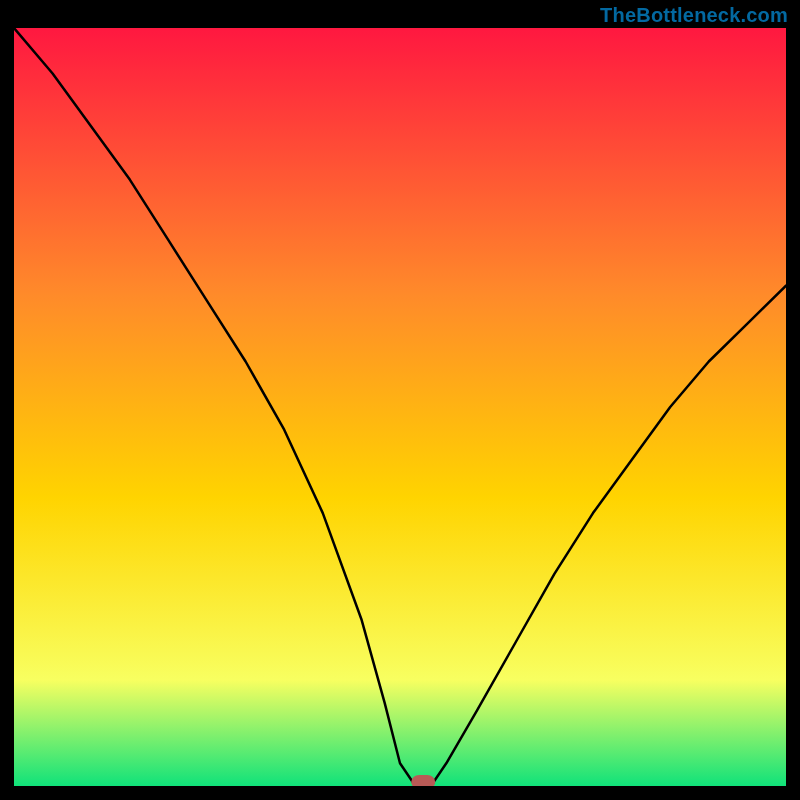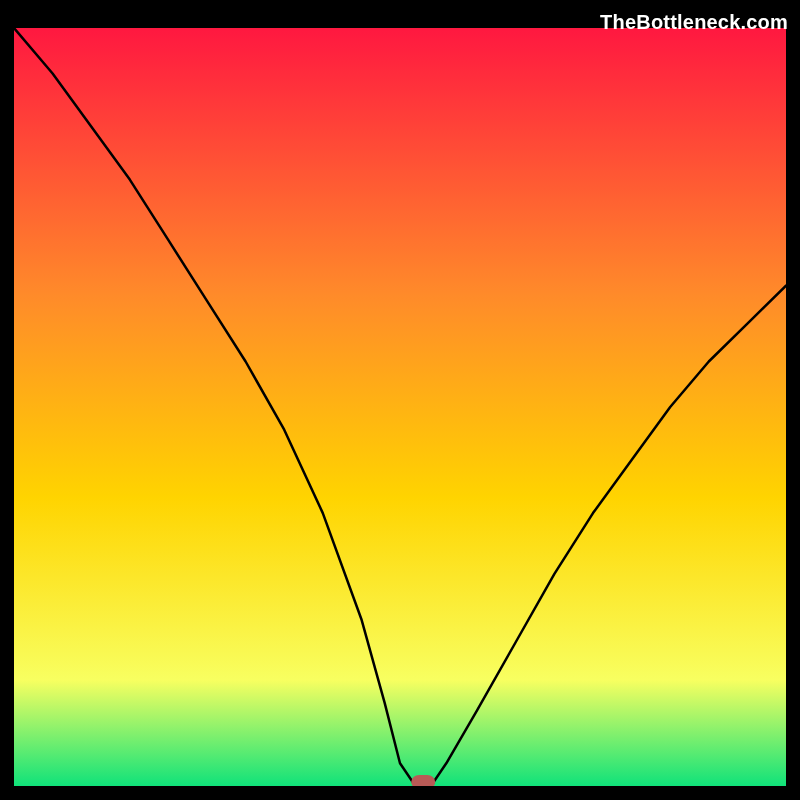--- a/index.html
+++ b/index.html
@@ -12,23 +12,23 @@
     overflow: hidden;
   }
   .frame {
     position: relative;
     width: 800px;
     height: 800px;
     background: #000;
   }
   .watermark {
     position: absolute;
-    top: 11px;
+    top: 4px;
     right: 12px;
-    color: #ffffff;
+    color: #0369a1;
     font-size: 20px;
     font-weight: 600;
     letter-spacing: 0.2px;
     z-index: 20;
   }
   .plot-wrap {
     position: absolute;
     
     left: 14px;
     top: 28px;

